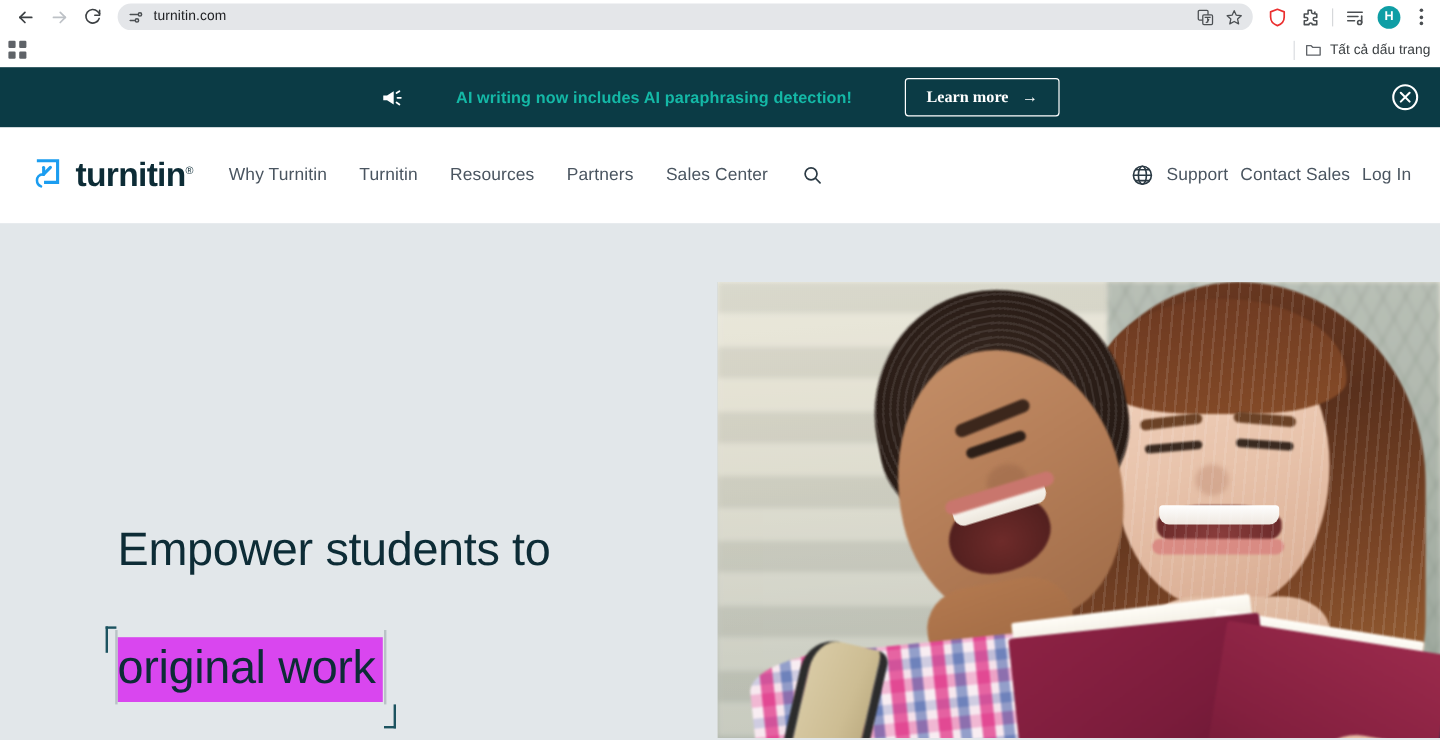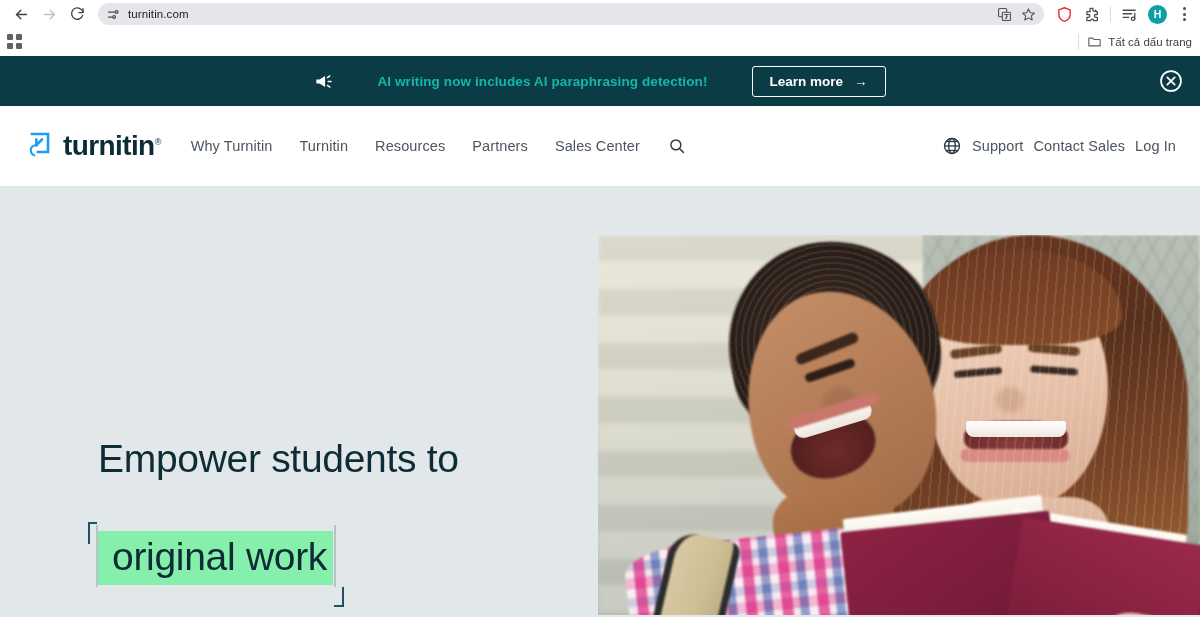--- a/index.html
+++ b/index.html
@@ -105,21 +105,21 @@
   .promo-cta {
     border: 1.5px solid #ffffff;
     color: #ffffff;
     background: transparent;
     border-radius: 3px;
     font-size: 13.5px;
     font-weight: bold;
     padding: 7px 17px;
     display: flex; align-items: center; gap: 11px;
     white-space: nowrap;
-    font-family: Liberation Sans, sans-serif;
+    font-family: Liberation Serif, serif;
   }
   .promo-close {
     position: absolute;
     right: 16px; top: 50%; transform: translateY(-50%);
     width: 26px; height: 26px;
     color: #ffffff;
   }
 
   
   .site-nav {
@@ -169,23 +169,23 @@
     left: 98px;
     top: 250px;
     font-size: 39px;
     line-height: 45px;
     color: #0d2c36;
     letter-spacing: -0.3px;
     font-weight: normal;
   }
   .hl-wrap { position: relative; display: inline-block; margin-top: 5px; }
   .highlight {
-    background: #86efac;
+    background: #d946ef;
     color: #0d2c36;
-    padding: 4px 6px 6px 14px;
+    padding: 4px 6px 6px 0;
     display: inline-block;
     line-height: 44px;
   }
   .sel-handle { position: absolute; border-color: #1c5360; }
   .sel-tl {
     left: -10px; top: -9px;
     width: 9px; height: 22px;
     border-left: 2px solid #1c5360;
     border-top: 2px solid #1c5360;
   }

